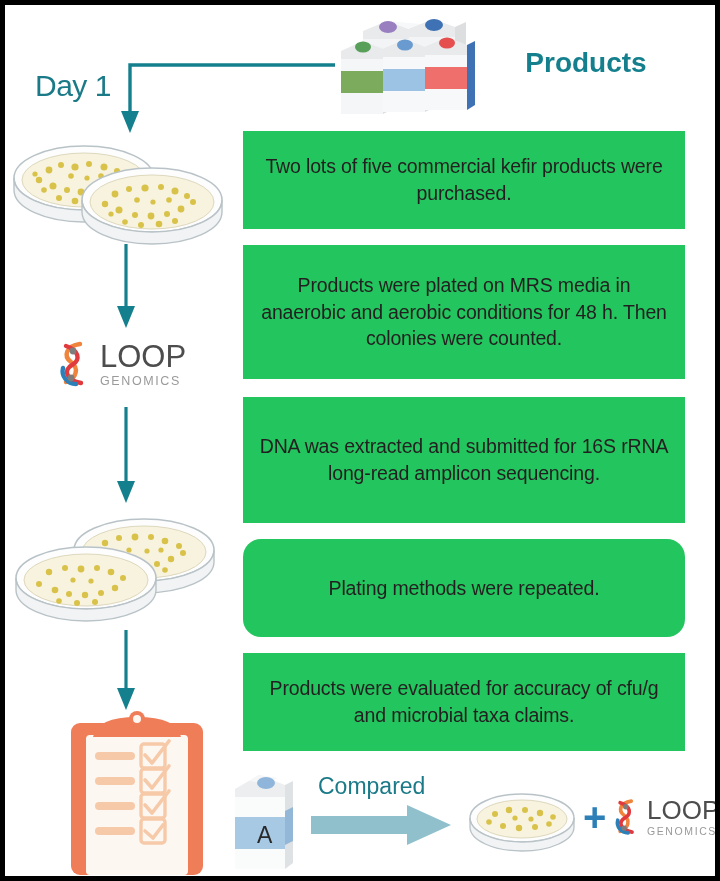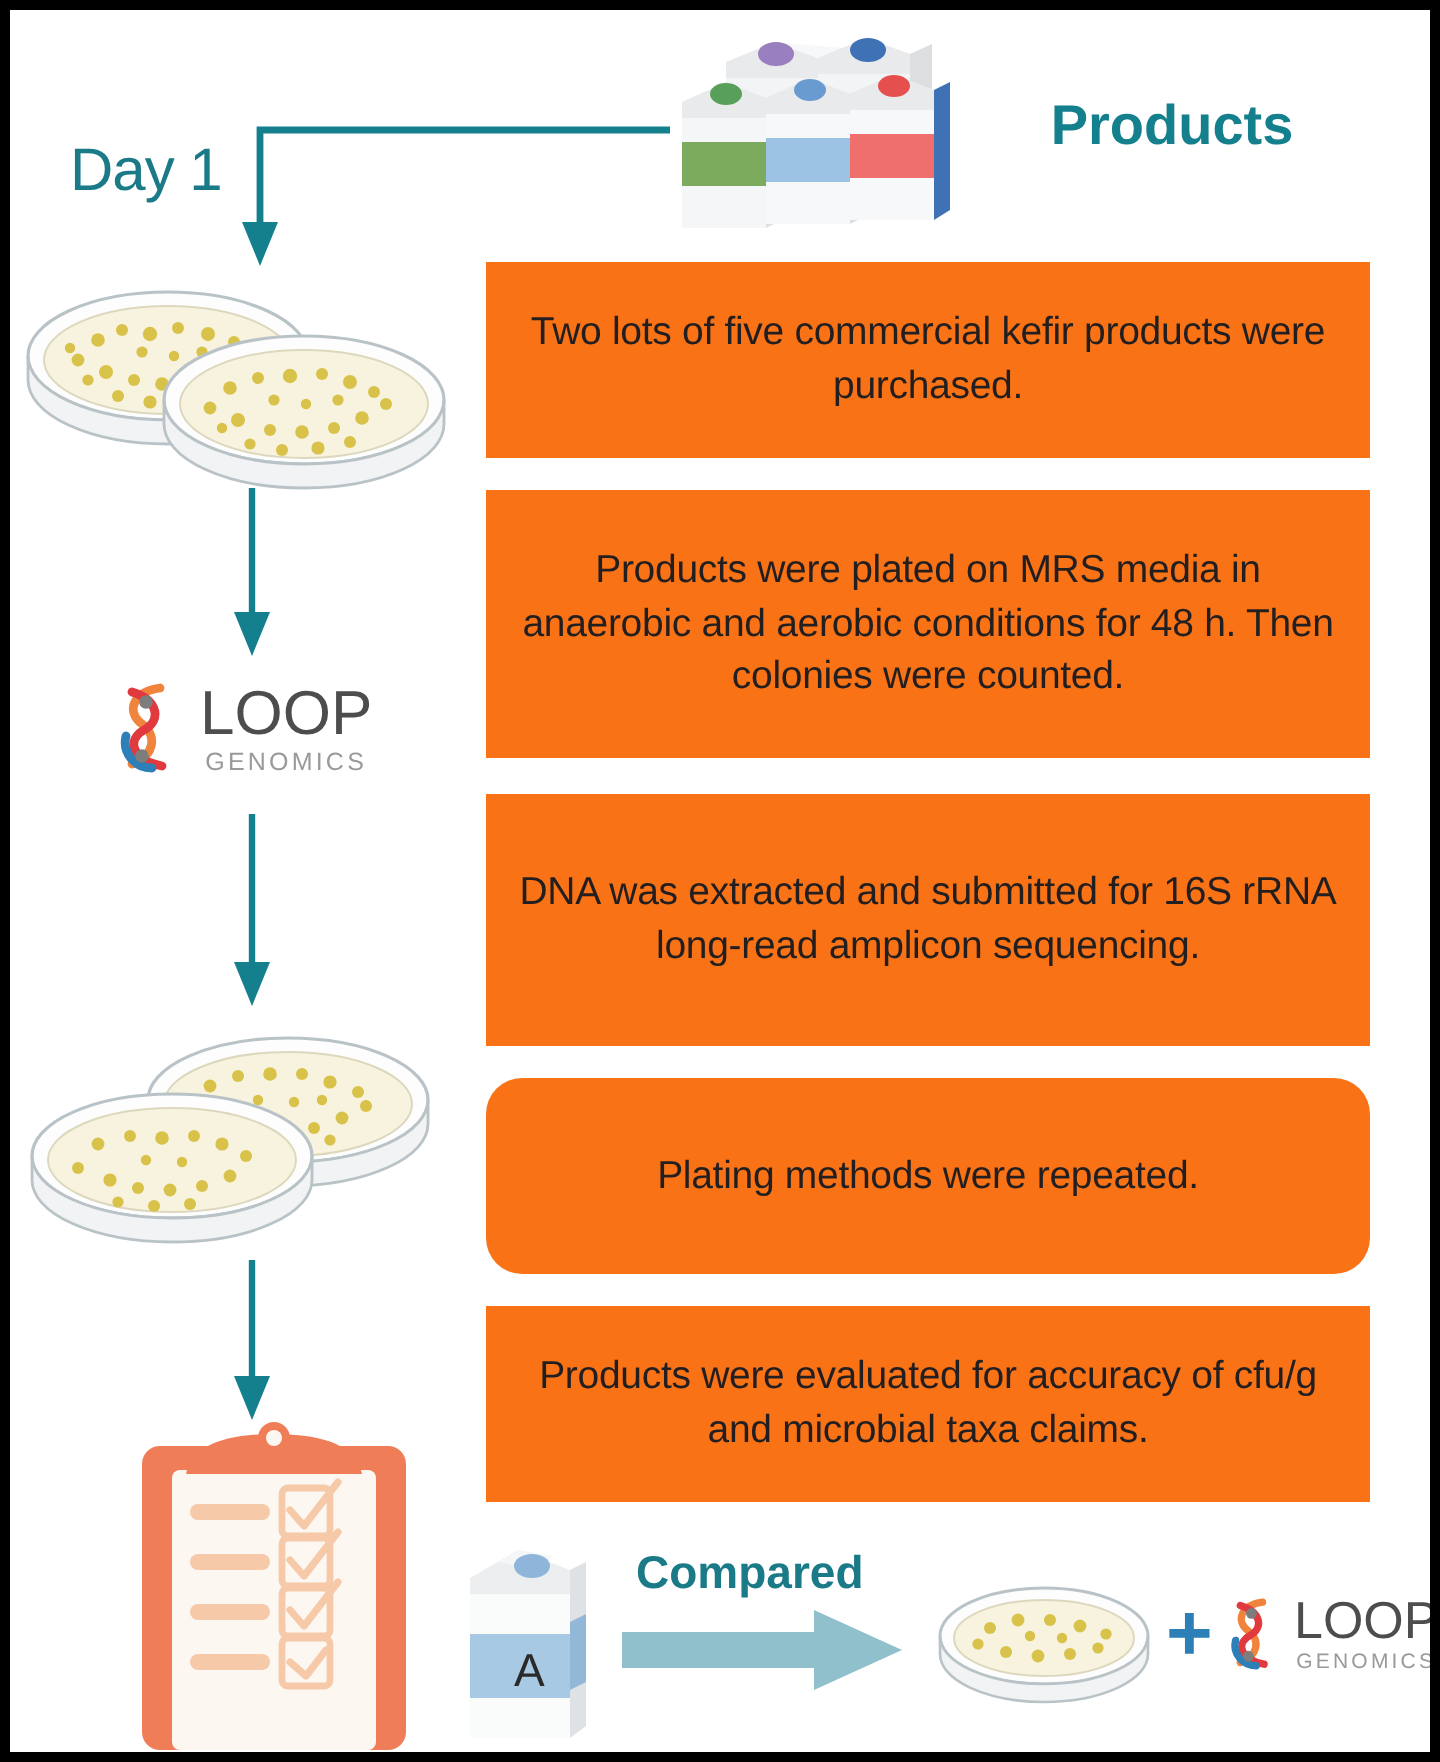--- a/index.html
+++ b/index.html
@@ -19,21 +19,21 @@
     box-sizing: border-box;
     overflow: hidden;
   }
   .abs { position: absolute; }
 
   
   .step-box {
     position: absolute;
     left: 238px;
     width: 442px;
-    background: #f97316;
+    background: #22c55e;
     display: flex;
     align-items: center;
     justify-content: center;
     text-align: center;
     box-sizing: border-box;
     padding: 6px 14px;
   }
   .step-box p {
     margin: 0;
     font-size: 19.5px;
@@ -64,36 +64,35 @@
     font-family: "Liberation Sans", sans-serif;
     white-space: nowrap;
   }
 
   .compared-label {
     position: absolute;
     color: #1a7a87;
     font-size: 23px;
     font-family: "Liberation Sans", sans-serif;
     white-space: nowrap;
-    font-weight: bold;
   }
 
   .plus-sign {
     position: absolute;
     color: #2d7fb8;
     font-size: 40px;
     font-weight: bold;
     font-family: "Liberation Sans", sans-serif;
     line-height: 1;
   }
 
   
   .loop-logo { position: absolute; display: flex; align-items: center; }
   .loop-mark { position: relative; }
-  .loop-words { display: flex; flex-direction: column; line-height: 1; text-align: center; }
+  .loop-words { display: flex; flex-direction: column; line-height: 1; }
   .loop-title {
     color: #4d4d4d;
     font-family: "Liberation Sans", sans-serif;
     font-weight: 400;
   }
   .loop-sub {
     color: #9a9a9a;
     font-family: "Liberation Sans", sans-serif;
     letter-spacing: 1.6px;
   }

